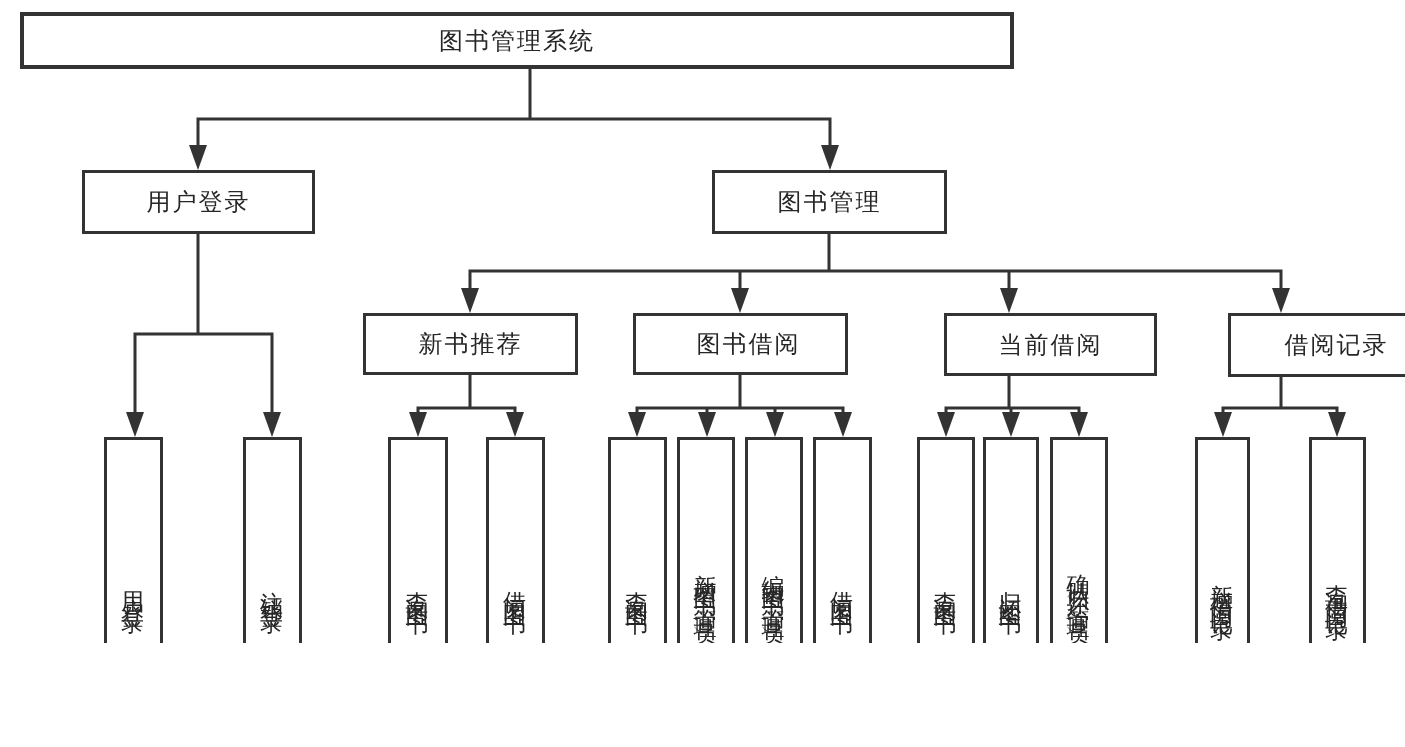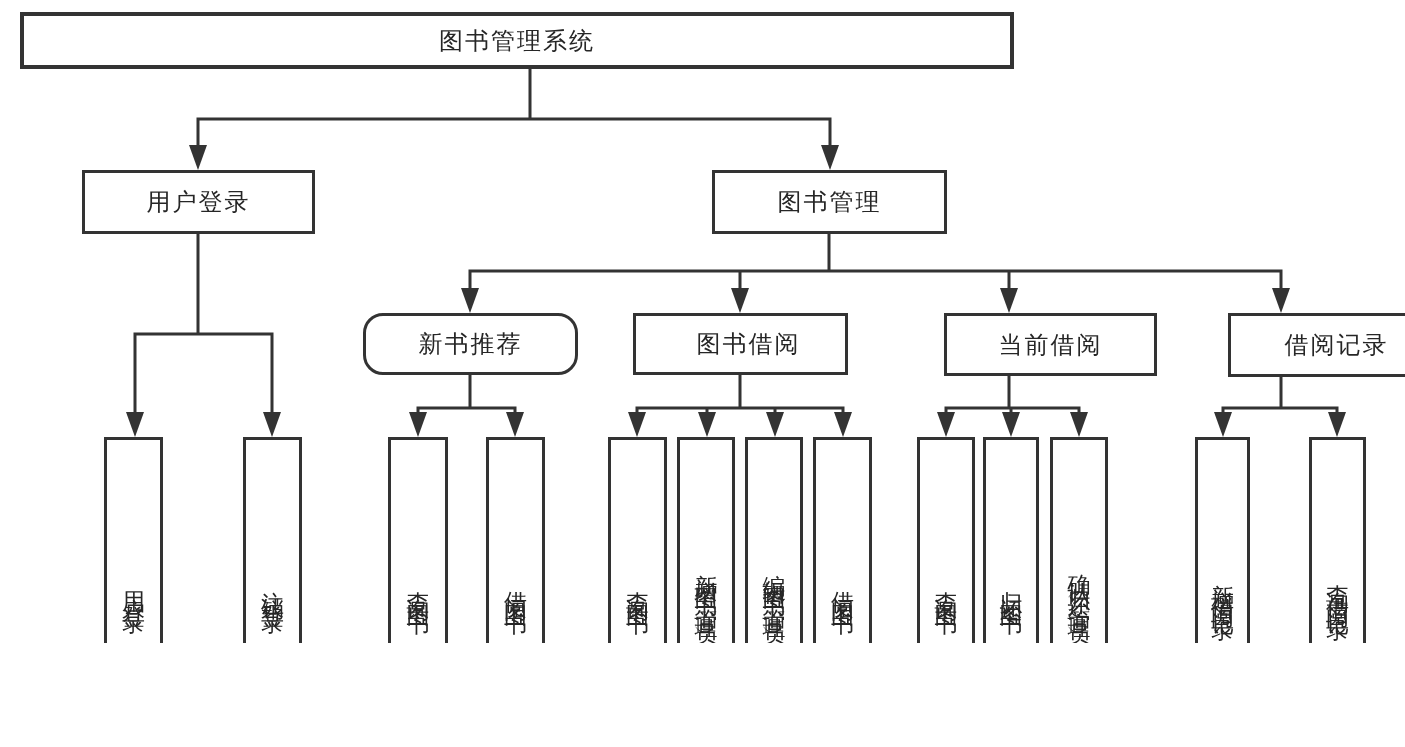--- a/index.html
+++ b/index.html
@@ -1,20 +1,20 @@
 <!DOCTYPE html>
 <html><head>
 <meta charset="utf-8">
 <style>
   html,body{margin:0;padding:0;background:#ffffff;}
   .canvas{
     position:relative;
     width:1405px;height:643px;
     background:#ffffff;
-    font-family:Liberation Serif, serif;
+    font-family:Liberation Sans, sans-serif;
     color:#262626;
     overflow:hidden;
   }
   .wires{position:absolute;left:0;top:0;width:1405px;height:747px;}
   .box{
     position:absolute;
     box-sizing:border-box;
     background:#ffffff;
     border:3px solid #333333;
     display:flex;align-items:center;justify-content:center;
@@ -107,21 +107,21 @@
     <span class="lbl">图书管理系统</span>
   </div>
 
   <div class="box" style="left:82px;top:170px;width:233px;height:64px;">
     <span class="lbl">用户登录</span>
   </div>
   <div class="box" style="left:712px;top:170px;width:235px;height:64px;text-align:center;">
     <span class="lbl">图书管理</span>
   </div>
 
-  <div class="box" style="left:363px;top:313px;width:215px;height:62px;border-radius:20px;">
+  <div class="box" style="left:363px;top:313px;width:215px;height:62px;">
     <span class="lbl">新书推荐</span>
   </div>
   <div class="box" style="left:633px;top:313px;width:215px;height:62px;padding-left:16px;">
     <span class="lbl">图书借阅</span>
   </div>
   <div class="box" style="left:904px;top:313px;width:213px;height:63px;margin-left:40px;">
     <span class="lbl">当前借阅</span>
   </div>
   <div class="box" style="left:1228px;top:313px;width:217px;height:64px;">
     <span class="lbl">借阅记录</span>

